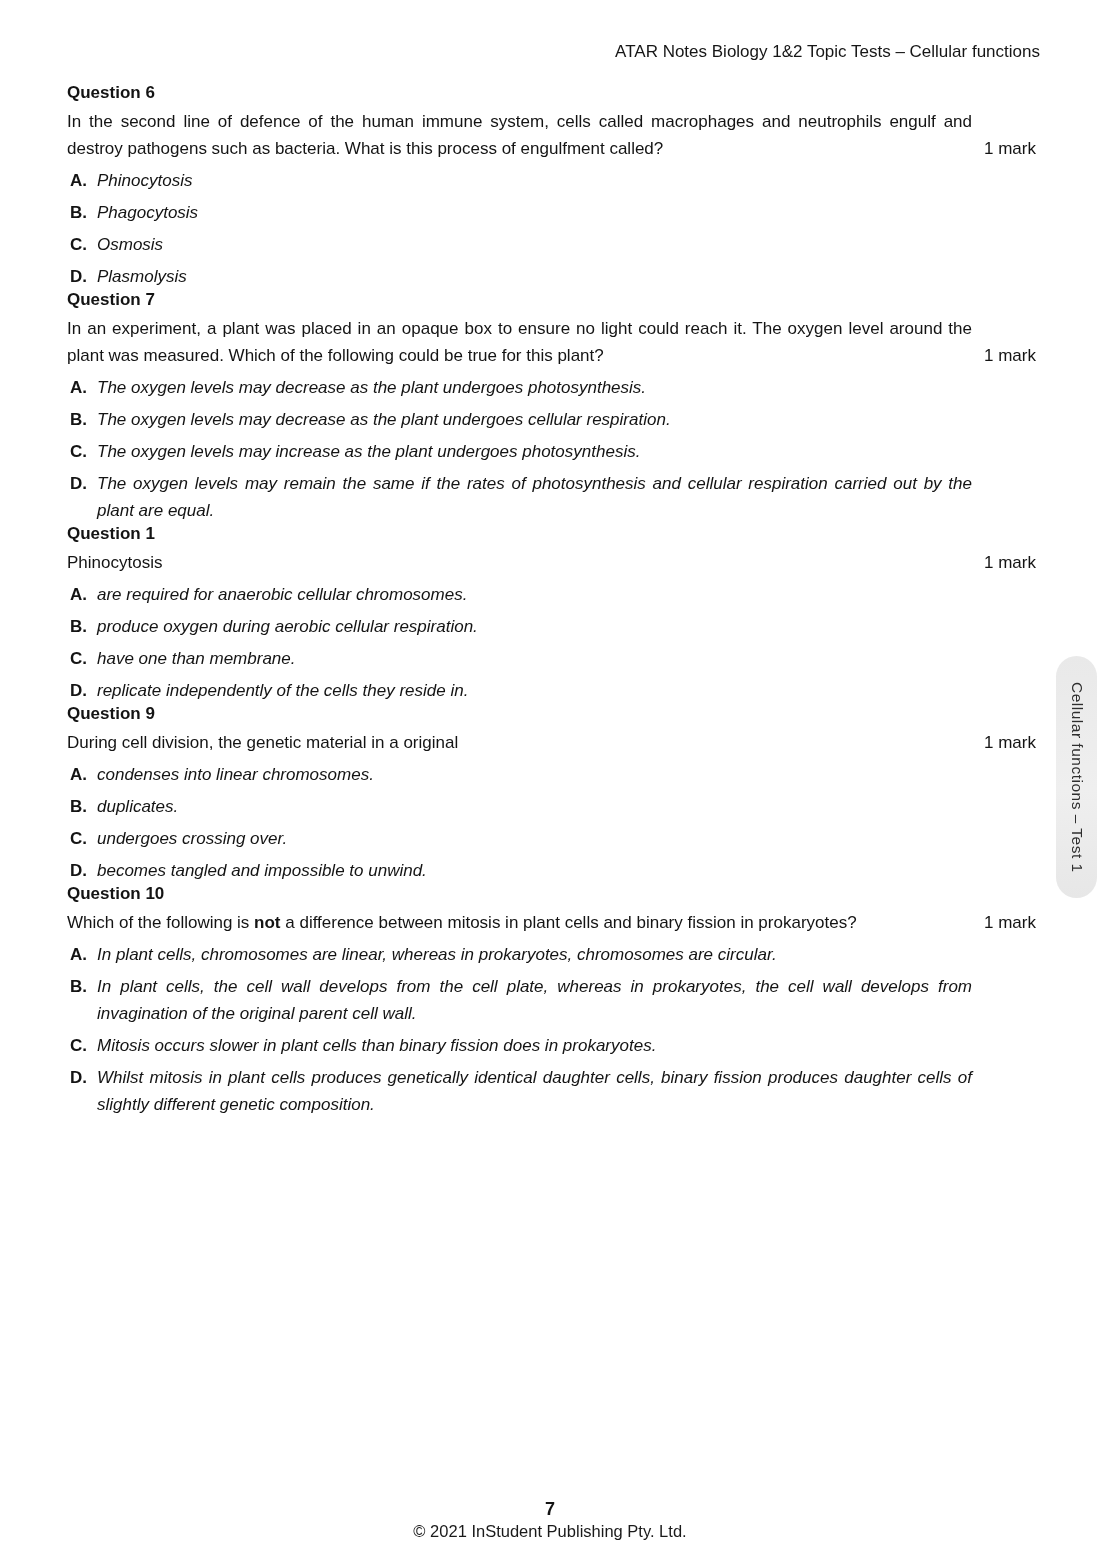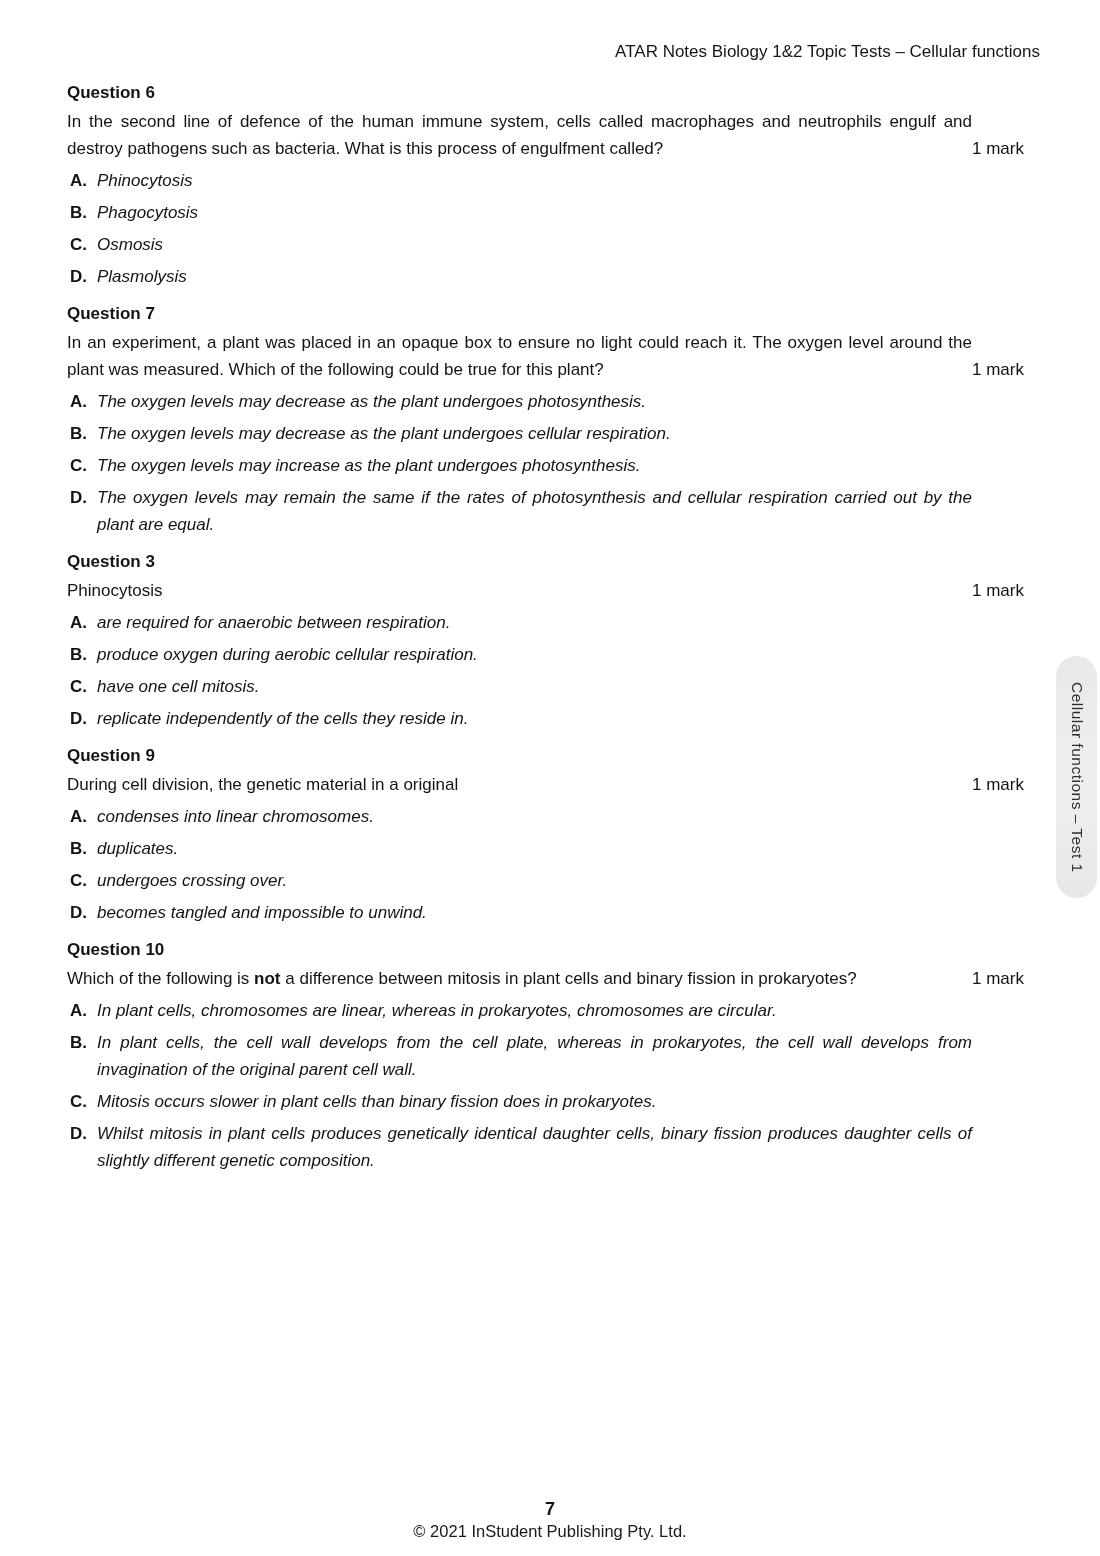--- a/index.html
+++ b/index.html
@@ -20,32 +20,32 @@
     text-align: right;
     font-size: 17px;
     line-height: 20px;
     margin-bottom: 21px;
     color: #161616;
   }
   .q-heading {
     font-size: 17px;
     font-weight: 700;
     line-height: 20px;
-    margin: 14px 0 5px 0;
+    margin: 0 0 5px 0;
   }
   .q-textrow { position: relative; }
   .q-text {
     max-width: 905px;
     font-size: 17px;
     line-height: 27px;
     text-align: justify;
   }
   .mark {
     position: absolute;
-    right: 16px; bottom: 0;
+    right: 4px; bottom: 0;
     font-size: 17px;
     line-height: 27px;
     white-space: nowrap;
   }
   .option {
     display: flex;
     margin-top: 5px;
     font-size: 17px;
     line-height: 27px;
     max-width: 905px;
@@ -147,36 +147,36 @@
       <span class="opt-letter">C.</span>
       <span class="opt-text">The oxygen levels may increase as the plant undergoes photosynthesis.</span>
     </div>
     <div class="option">
       <span class="opt-letter">D.</span>
       <span class="opt-text">The oxygen levels may remain the same if the rates of photosynthesis and cellular respiration carried out by the plant are equal.</span>
     </div>
   </section>
 
   <section>
-    <h3 class="q-heading">Question 3</h3>
+    <h3 class="q-heading">Question 1</h3>
     <div class="q-textrow">
       <p class="q-text">Phinocytosis</p>
       <span class="mark">1 mark</span>
     </div>
     <div class="option">
       <span class="opt-letter">A.</span>
-      <span class="opt-text">are required for anaerobic between respiration.</span>
+      <span class="opt-text">are required for anaerobic cellular chromosomes.</span>
     </div>
     <div class="option">
       <span class="opt-letter">B.</span>
       <span class="opt-text">produce oxygen during aerobic cellular respiration.</span>
     </div>
     <div class="option">
       <span class="opt-letter">C.</span>
-      <span class="opt-text">have one cell mitosis.</span>
+      <span class="opt-text">have one than membrane.</span>
     </div>
     <div class="option">
       <span class="opt-letter">D.</span>
       <span class="opt-text">replicate independently of the cells they reside in.</span>
     </div>
   </section>
 
   <section>
     <h3 class="q-heading">Question 9</h3>
     <div class="q-textrow">

